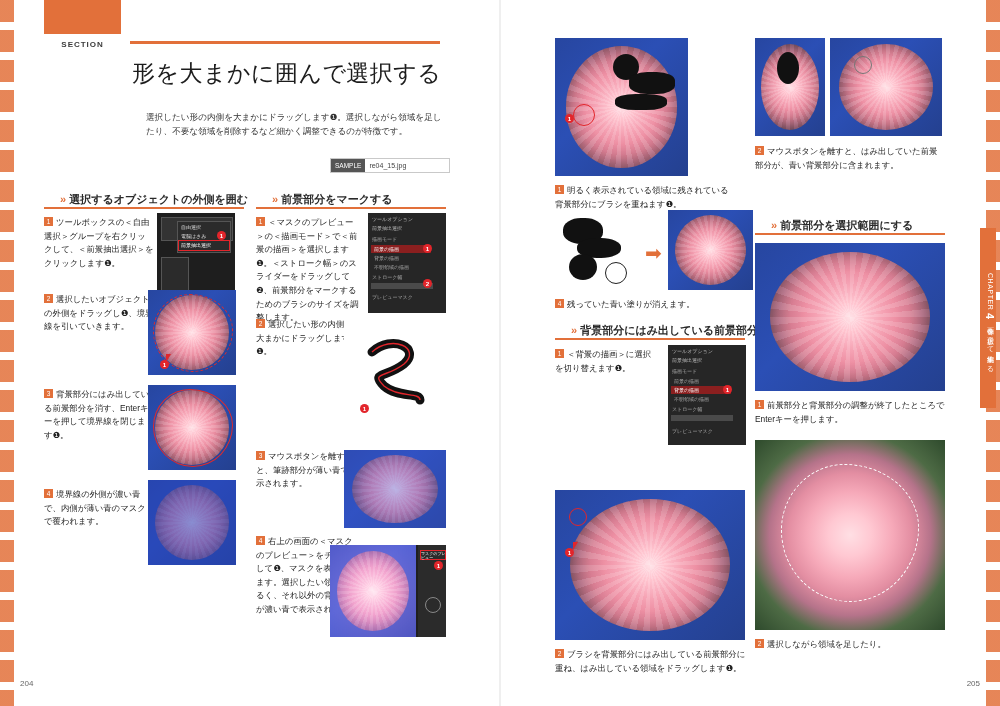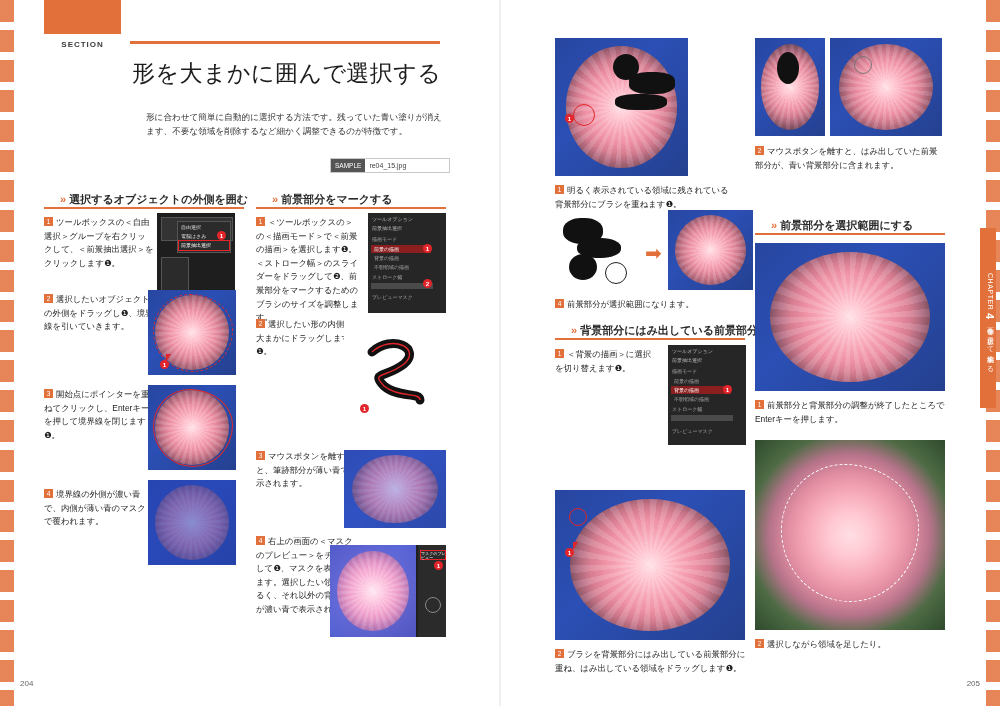--- a/index.html
+++ b/index.html
@@ -73,38 +73,38 @@
 <div class="page">
   <div class="edge-stripes"></div>
   <div class="edge-stripes right"></div>
   <div class="spine"></div>
 
   <div class="lp">
     <div class="section-tab"></div>
     <div class="section-label">SECTION</div>
     <div class="title-rule"></div>
     <div class="title">形を大まかに囲んで選択する</div>
-    <div class="lede">形に合わせて簡単に自動的に選択する方法です。残っていた青い塗りが消えます、不要な領域を削除するなど細かく調整できるのが特徴です。</div>
+    <div class="lede">選択したい形の内側を大まかにドラッグします❶。選択しながら領域を足したり、不要な領域を削除するなど細かく調整できるのが特徴です。</div>
     <div class="sample-bar">
       <span class="k">SAMPLE</span><span>re04_15.jpg</span>
     </div>
 
     <div class="colhead" style="left:44px;top:192px;">
       <span class="chev">»</span><span class="txt">選択するオブジェクトの外側を囲む</span>
     </div>
     <div class="colrule" style="left:44px;top:207px;width:200px;"></div>
 
     <div class="step" style="left:44px;top:216px;width:110px;">
       <span class="num">1</span><span>ツールボックスの＜自由選択＞グループを右クリックして、＜前景抽出選択＞をクリックします❶。</span>
     </div>
     <div class="step" style="left:44px;top:293px;width:110px;">
       <span class="num">2</span><span>選択したいオブジェクトの外側をドラッグし❶、境界線を引いていきます。</span>
     </div>
     <div class="step" style="left:44px;top:388px;width:108px;">
-      <span class="num">3</span><span>開始点にポインターを重ねてクリックし、Enterキーを押して境界線を閉じます❶。</span>
+      <span class="num">3</span><span>背景部分にはみ出している前景部分を消す、Enterキーを押して境界線を閉じます❶。</span>
     </div>
     <div class="step" style="left:44px;top:488px;width:108px;">
       <span class="num">4</span><span>境界線の外側が濃い青で、内側が薄い青のマスクで覆われます。</span>
     </div>
 
     <div class="ph" style="left:157px;top:213px;width:78px;height:93px;background:#1e1e1e;">
       <div class="uipanel" style="left:4px;top:4px;width:70px;height:22px;background:#333;"></div>
       <div class="uipanel" style="left:20px;top:8px;width:52px;height:30px;background:#2b2b2b;"></div>
       <div class="uitext" style="left:24px;top:12px;">自由選択</div>
       <div class="uitext" style="left:24px;top:21px;">電脳はさみ</div>
@@ -139,21 +139,21 @@
         </div>
       <div class="bluemask"></div>
     </div>
 
     <div class="colhead" style="left:256px;top:192px;">
       <span class="chev">»</span><span class="txt">前景部分をマークする</span>
     </div>
     <div class="colrule" style="left:256px;top:207px;width:190px;"></div>
 
     <div class="step" style="left:256px;top:216px;width:104px;">
-      <span class="num">1</span><span>＜ツールボックスの＞の＜描画モード＞で＜前景の描画＞を選択します❶。＜ストローク幅＞のスライダーをドラッグして❷、前景部分をマークするためのブラシのサイズを調整します。</span>
+      <span class="num">1</span><span>＜マスクのプレビュー＞の＜描画モード＞で＜前景の描画＞を選択します❶。＜ストローク幅＞のスライダーをドラッグして❷、前景部分をマークするためのブラシのサイズを調整します。</span>
     </div>
     <div class="step" style="left:256px;top:318px;width:104px;">
       <span class="num">2</span><span>選択したい形の内側を大まかにドラッグします❶。</span>
     </div>
     <div class="step" style="left:256px;top:450px;width:104px;">
       <span class="num">3</span><span>マウスボタンを離すと、筆跡部分が薄い青で表示されます。</span>
     </div>
     <div class="step" style="left:256px;top:535px;width:104px;">
       <span class="num">4</span><span>右上の画面の＜マスクのプレビュー＞をチェックして❶、マスクを表示させます。選択したい領域が明るく、それ以外の背景部分が濃い青で表示されます。</span>
     </div>
@@ -252,21 +252,21 @@
       <div class="brushcircle" style="left:50px;top:52px;width:20px;height:20px;border-color:#222;"></div>
     </div>
     <div class="arrow" style="left:145px;top:243px;">➡</div>
     <div class="ph" style="left:168px;top:210px;width:85px;height:80px;">
       <div class="bluebg"></div>
       <div class="roseimg">
           <div class="petal-lines"></div>
         </div>
     </div>
     <div class="step" style="left:55px;top:298px;width:190px;">
-      <span class="num">4</span><span>前景部分が選択範囲になります。</span>
+      <span class="num">4</span><span>残っていた青い塗りが消えます。</span>
     </div>
 
     <div class="colhead" style="left:55px;top:323px;">
       <span class="chev">»</span><span class="txt">背景部分にはみ出している前景部分を消す</span>
     </div>
     <div class="colrule" style="left:55px;top:338px;width:190px;"></div>
     <div class="step" style="left:55px;top:348px;width:102px;">
       <span class="num">1</span><span>＜背景の描画＞に選択を切り替えます❶。</span>
     </div>
 

